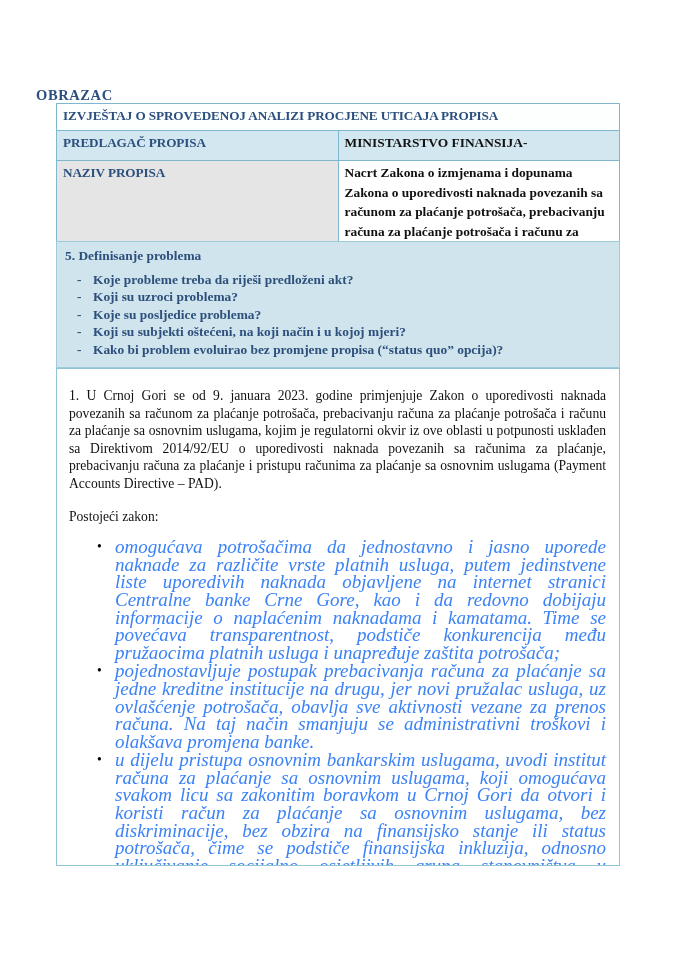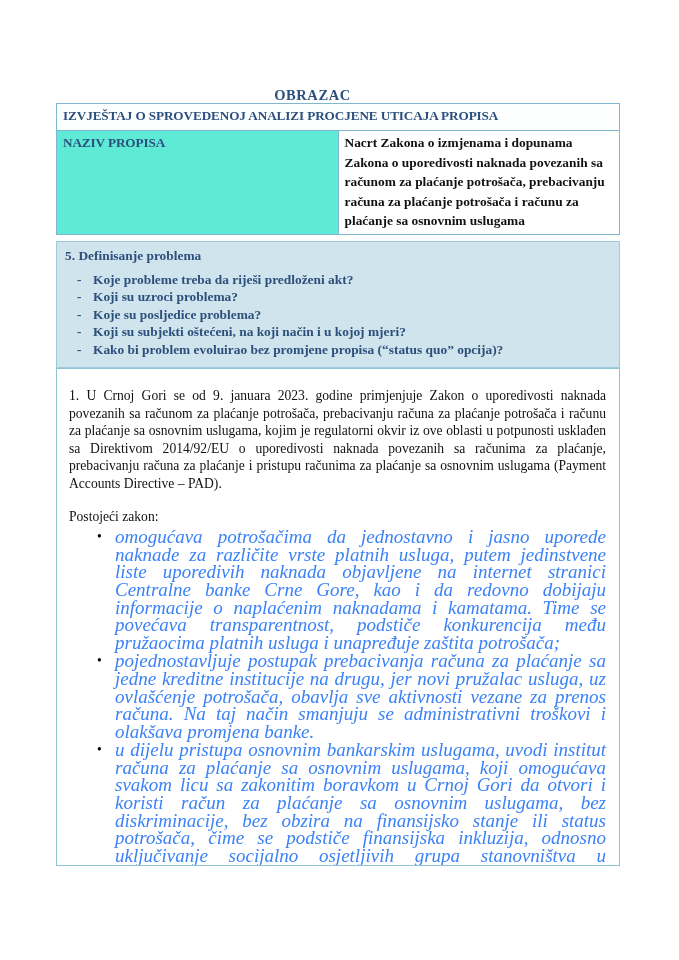--- a/index.html
+++ b/index.html
@@ -21,21 +21,22 @@
     height: 960px;
     box-sizing: border-box;
   }
 
   
   .obrazac-wrap {
     position: absolute;
     left: 0;
     top: 86px;
     width: 625px;
-    text-align: center;
+    text-align: left;
+    padding-left: 36px;
   }
   .obrazac {
     display: inline-block;
     font-weight: bold;
     font-size: 14.5px;
     letter-spacing: 0.6px;
     color: #2b4f7e;
   }
 
   
@@ -63,21 +64,21 @@
     color: #2b4f7e;
     letter-spacing: -0.1px;
     white-space: nowrap;
   }
 
   .row-proposer td {
     background: #d2e7f0;
     height: 24px;
   }
   .row-name td.label-cell {
-    background: #5eead4;
+    background: #e5e5e5;
   }
 
   .label-text {
     font-weight: bold;
     font-size: 13.2px;
     color: #2b4f7e;
     letter-spacing: -0.1px;
   }
 
   .col-label { width: 237px; }
@@ -151,21 +152,21 @@
   .para {
     margin: 0 0 13px 0;
     font-size: 13.6px;
     line-height: 17.6px;
     text-align: justify;
     color: #111111;
   }
   .para.lead { margin-bottom: 15px; }
   .para.plain {
     text-align: left;
-    margin-bottom: 3px;
+    margin-bottom: 13px;
   }
   .bullets {
     margin: 0;
     padding: 0;
     list-style: none;
   }
   .b-item {
     display: flex;
     margin-bottom: 1px;
   }
@@ -195,20 +196,28 @@
     <span class="obrazac">OBRAZAC</span>
   </div>
 
   <table class="form-table">
     <tbody>
       <tr class="row-title">
         <td colspan="2">
           <span class="title-text">IZVJEŠTAJ O SPROVEDENOJ ANALIZI PROCJENE UTICAJA PROPISA</span>
         </td>
       </tr>
+      <tr class="row-proposer">
+        <td class="col-label">
+          <span class="label-text">PREDLAGAČ PROPISA</span>
+        </td>
+        <td class="col-value ministry-cell">
+          <span class="value-text">MINISTARSTVO FINANSIJA-</span>
+        </td>
+      </tr>
       <tr class="row-name">
         <td class="col-label label-cell">
           <span class="label-text">NAZIV PROPISA</span>
         </td>
         <td class="col-value name-value-cell">
           <span class="value-text">Nacrt Zakona o izmjenama i dopunama Zakona o uporedivosti naknada povezanih sa računom za plaćanje potrošača, prebacivanju računa za plaćanje potrošača i računu za plaćanje sa osnovnim uslugama</span>
         </td>
       </tr>
     </tbody>
   </table>

